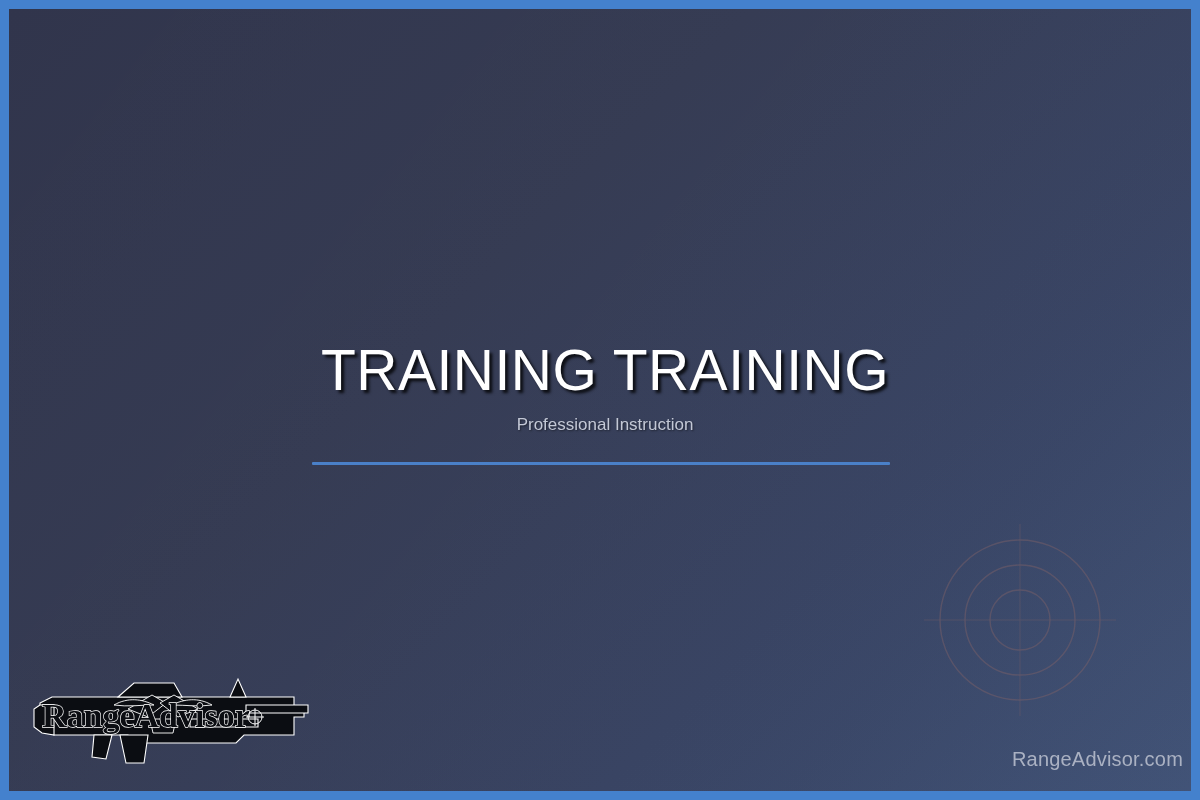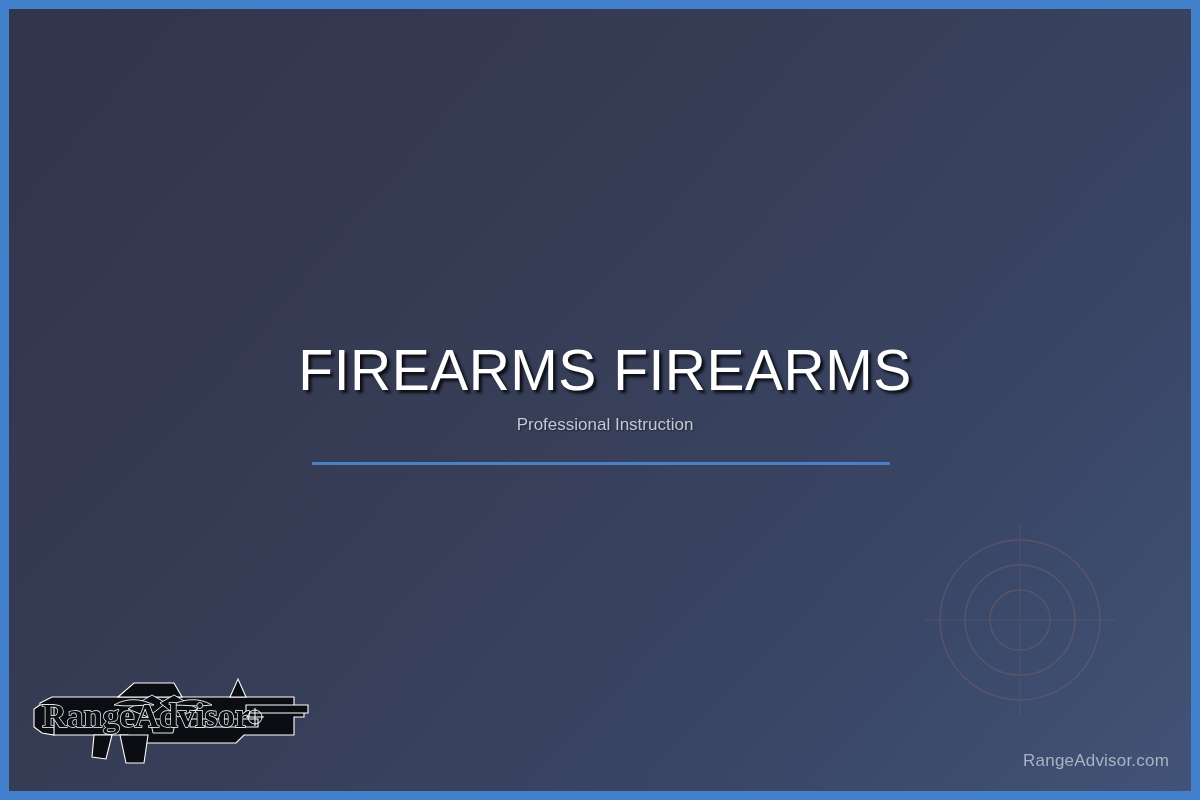--- a/index.html
+++ b/index.html
@@ -87,23 +87,23 @@
     position: absolute;
     left: 23px;
     top: 666px;
     width: 280px;
     height: 92px;
   }
 
   
   .footer {
     position: absolute;
-    right: 22px;
+    right: 8px;
     bottom: 20px;
-    font-size: 17px;
+    font-size: 20px;
     color: #aab1c2;
     letter-spacing: 0.2px;
   }
 </style>
 </head>
 <body>
 
 <div class="slide">
 
   <div class="sheen"></div>
@@ -114,21 +114,21 @@
       <circle cx="100" cy="100" r="55"></circle>
       <circle cx="100" cy="100" r="80"></circle>
     </g>
     <g stroke="#7a6068" stroke-width="1" opacity="0.7">
       <line x1="100" y1="4" x2="100" y2="196"></line>
       <line x1="4" y1="100" x2="196" y2="100"></line>
     </g>
   </svg>
 
   <div class="center-block">
-    <h1 class="title">FIREARMS FIREARMS</h1>
+    <h1 class="title">TRAINING TRAINING</h1>
     <p class="subtitle">Professional Instruction</p>
     <div class="divider"></div>
   </div>
 
   <svg class="logo" viewBox="0 0 280 92">
     <g fill="#0b0d12" stroke="#ffffff" stroke-width="1.1">
 
       <path d="M8 28 L20 22 L250 22 L262 22 L262 34 L272 34 L272 42 L262 42 L262 60
                L212 60 L204 68 L104 68 L96 60 L22 60 L12 54 L8 44 Z"></path>
 

